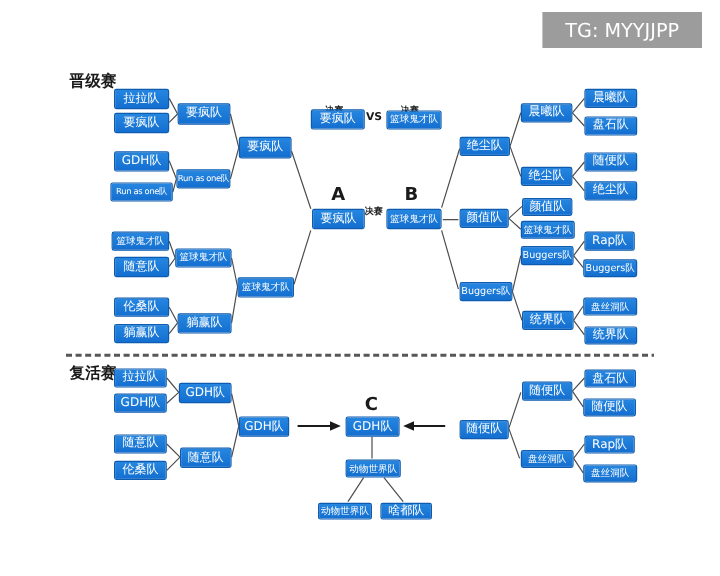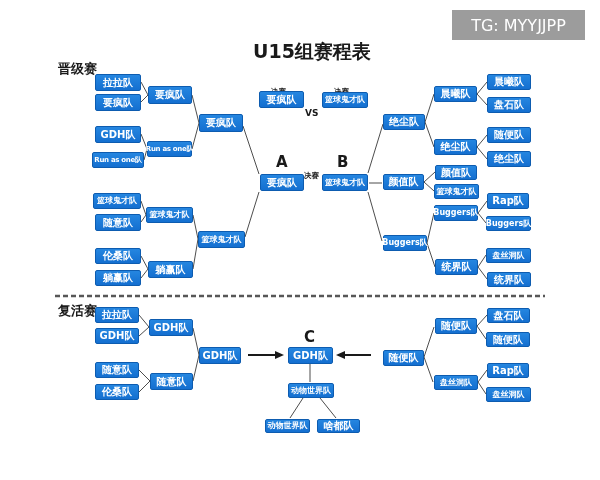--- a/index.html
+++ b/index.html
@@ -5,21 +5,21 @@
   html,body{margin:0;padding:0;background:#e9e9e9;}
   .page{
     position:relative;width:600px;height:480px;background:#ffffff;
     font-family:"DejaVu Sans","Liberation Sans",sans-serif;overflow:hidden;
   }
   svg.lines{position:absolute;left:0;top:0;z-index:1;}
   .box{
     position:absolute;z-index:2;
     background:linear-gradient(180deg,#2586e0 0%,#146fd0 100%);
     border:1px solid #0d5cb0;border-radius:2px;
-    color:#ffffff;font-weight:bold;font-size:10px;
+    color:#ffffff;font-weight:normal;font-size:10px;
     display:flex;align-items:center;justify-content:center;
     white-space:nowrap;box-sizing:border-box;line-height:1;
   }
   .s8{font-size:8px;}
   .s7{font-size:7px;letter-spacing:-0.3px;}
   .lbl{position:absolute;z-index:2;color:#1a1a1a;font-weight:bold;line-height:1;}
   .title{font-size:19px;}
   .section{font-size:13px;}
   .small{font-size:7.5px;margin-top:11px;}
   .vs{font-size:9px;}
@@ -56,28 +56,27 @@
       M310,364 L310,382 M303,398 L290,418 M320,398 L336,418
       M487,315 L477,326 M486,339 L477,326 M487,370 L478,382 M486,394 L478,382
       M434,327 L424,357 M433,382 L424,357"></path>
     <path fill="none" stroke="#3a3a3a" stroke-width="2.5" stroke-dasharray="5,3" stroke-opacity="0.85" d="M55,296 L545,296"></path>
     <path fill="none" stroke="#1a1a1a" stroke-width="1.8" d="M248,355 L275,355 M371,355 L345,355"></path>
     <polygon fill="#1a1a1a" points="275,351 284,355 275,359"></polygon>
     <polygon fill="#1a1a1a" points="345,351 336,355 345,359"></polygon>
   </svg>
 
   <div class="wm-top">TG: MYYJJPP</div>
-  <div class="lbl title" style="left:253px;top:42px;">U15组赛程表</div>
   <div class="lbl section" style="left:58px;top:62px;">晋级赛</div>
   <div class="lbl section" style="left:58px;top:305px;font-family:Liberation Mono, monospace;">复活赛</div>
 
   <div class="lbl small" style="left:271px;top:77px;">决赛</div>
   <div class="lbl small" style="left:334px;top:77px;">决赛</div>
   <div class="box" style="left:259px;top:91px;width:45px;height:17px;">要疯队</div>
-  <div class="lbl vs" style="left:305px;top:109px;">VS</div>
+  <div class="lbl vs" style="left:305px;top:94px;">VS</div>
   <div class="box s8" style="left:322px;top:92px;width:46px;height:16px;">篮球鬼才队</div>
 
   <div class="lbl letter" style="left:276px;top:155px;">A</div>
   <div class="lbl small" style="left:304px;top:161px;">决赛</div>
   <div class="lbl letter" style="left:337px;top:155px;">B</div>
   <div class="box" style="left:260px;top:174px;width:44px;height:17px;">要疯队</div>
   <div class="box s8" style="left:322px;top:174px;width:46px;height:17px;">篮球鬼才队</div>
 
   <div class="box" style="left:95px;top:74px;width:46px;height:17px;">拉拉队</div>
   <div class="box" style="left:95px;top:94px;width:46px;height:17px;">要疯队</div>

